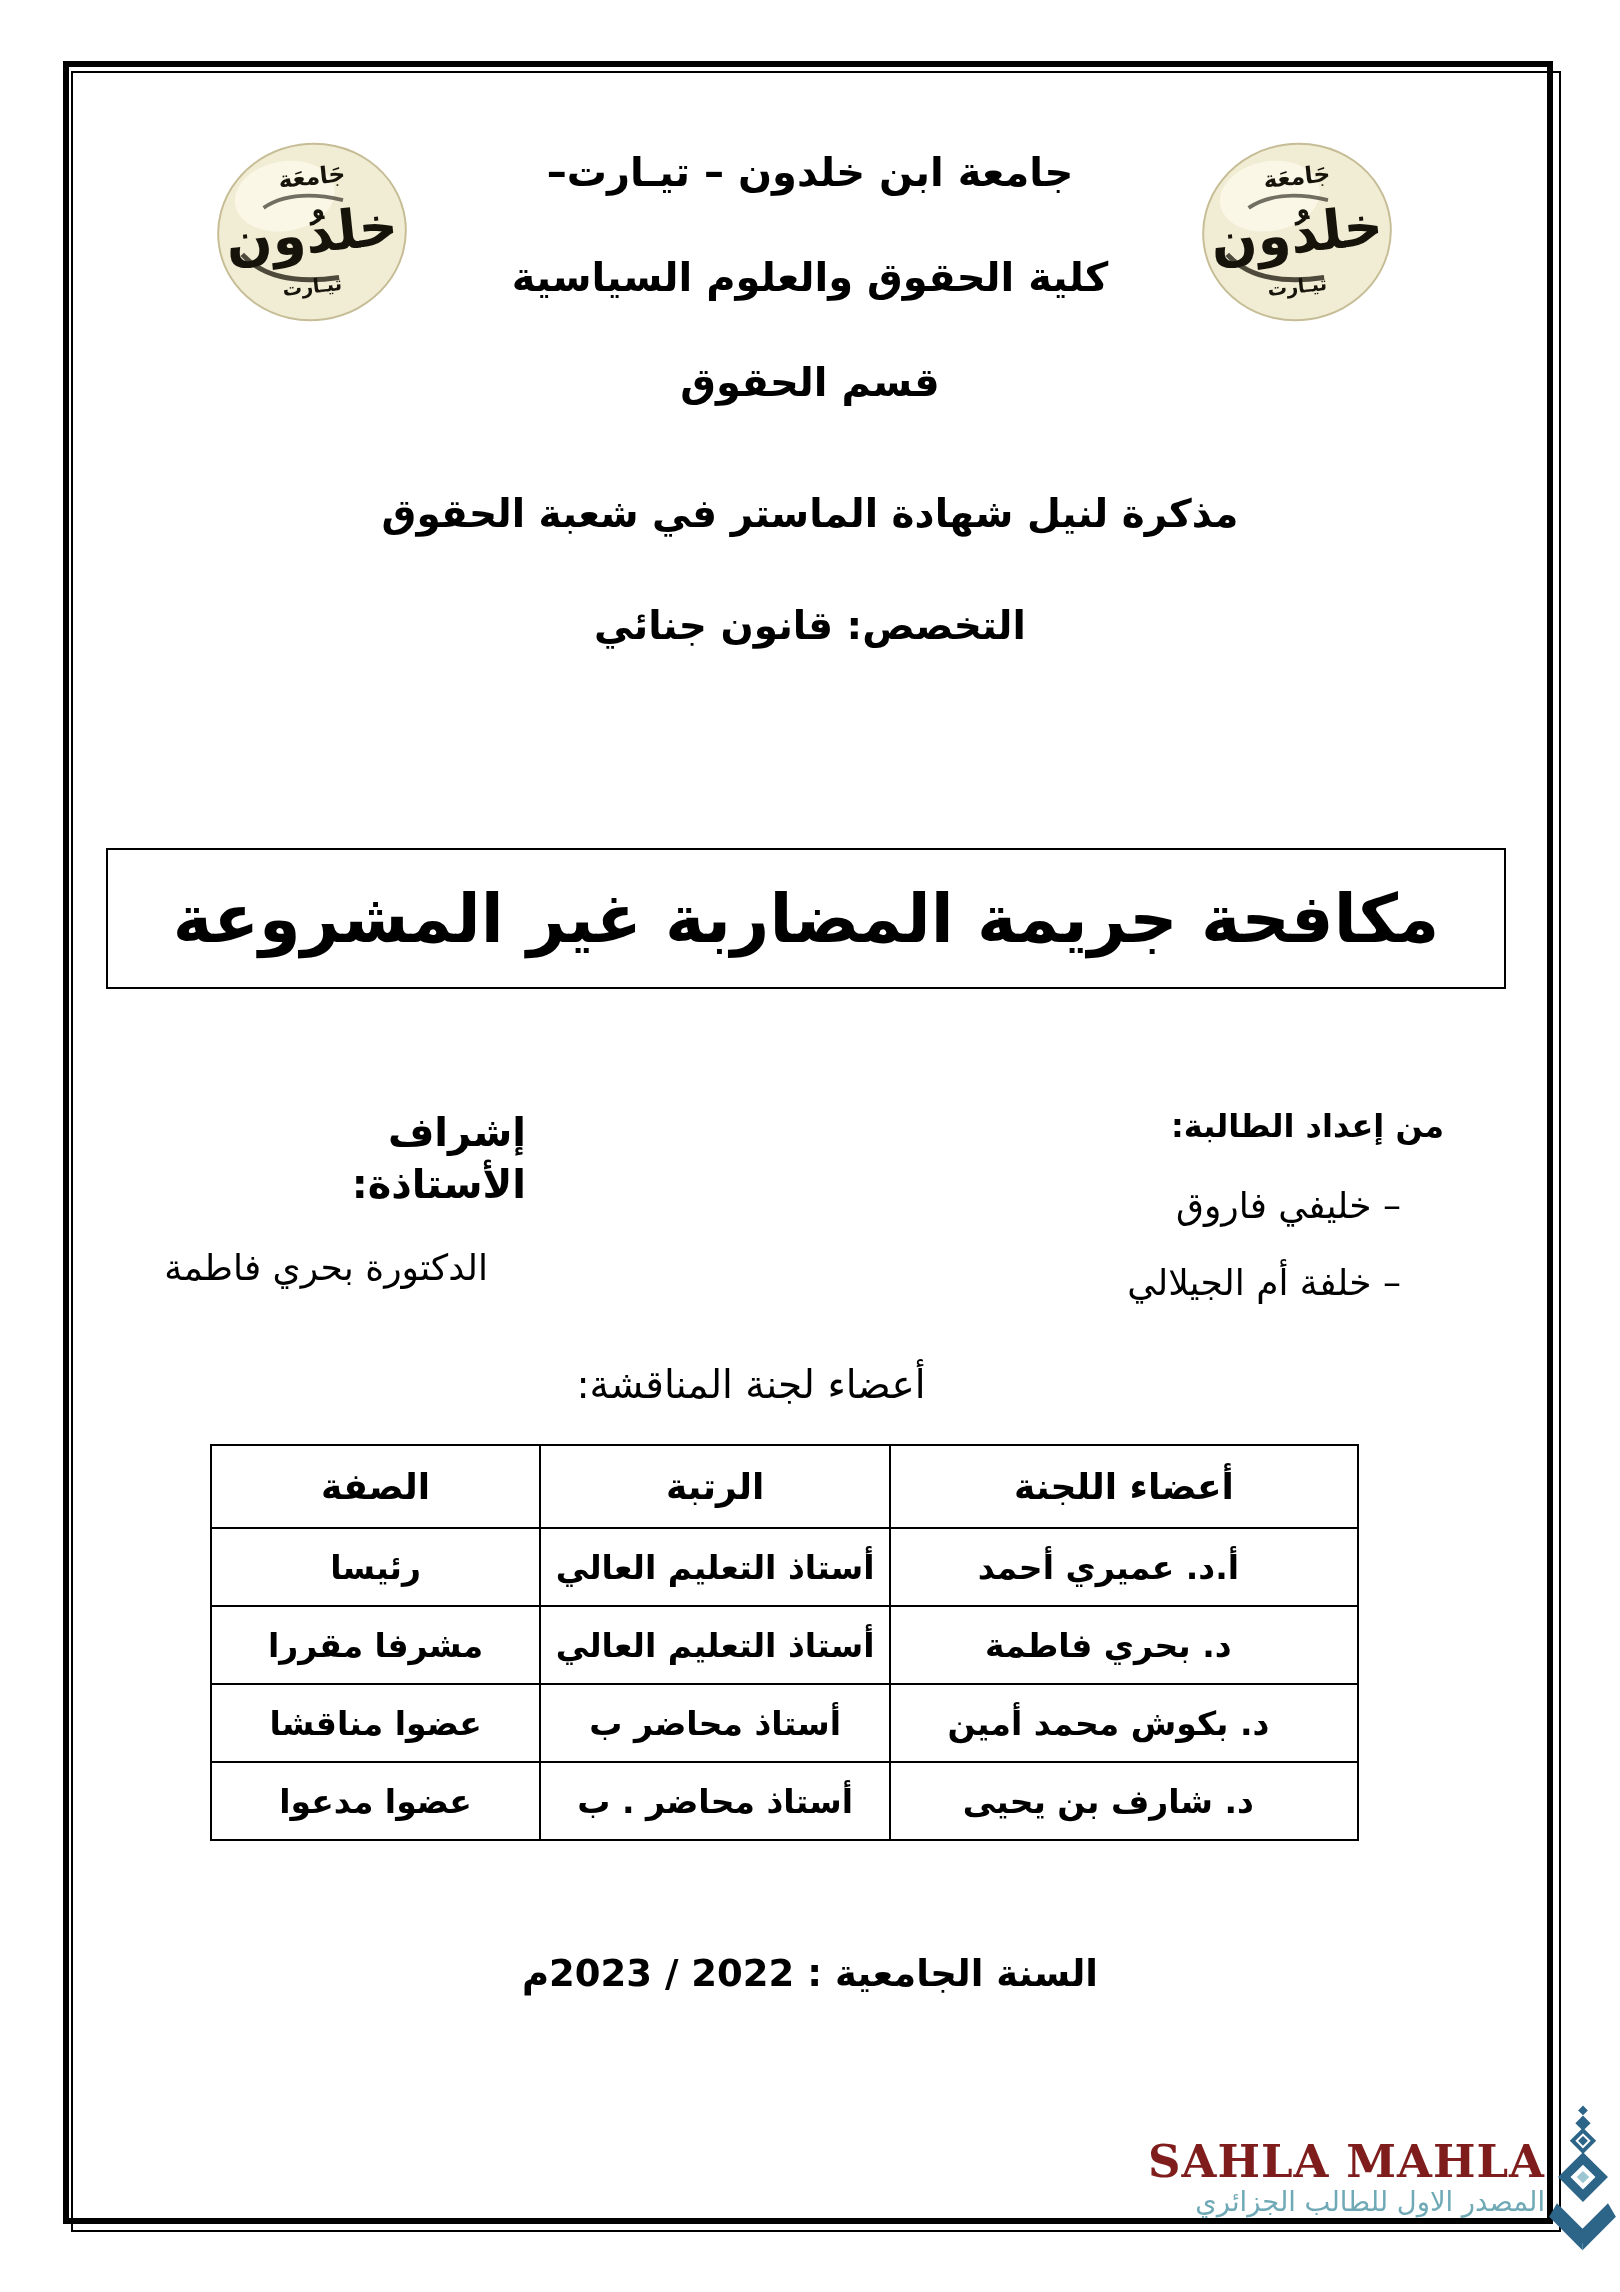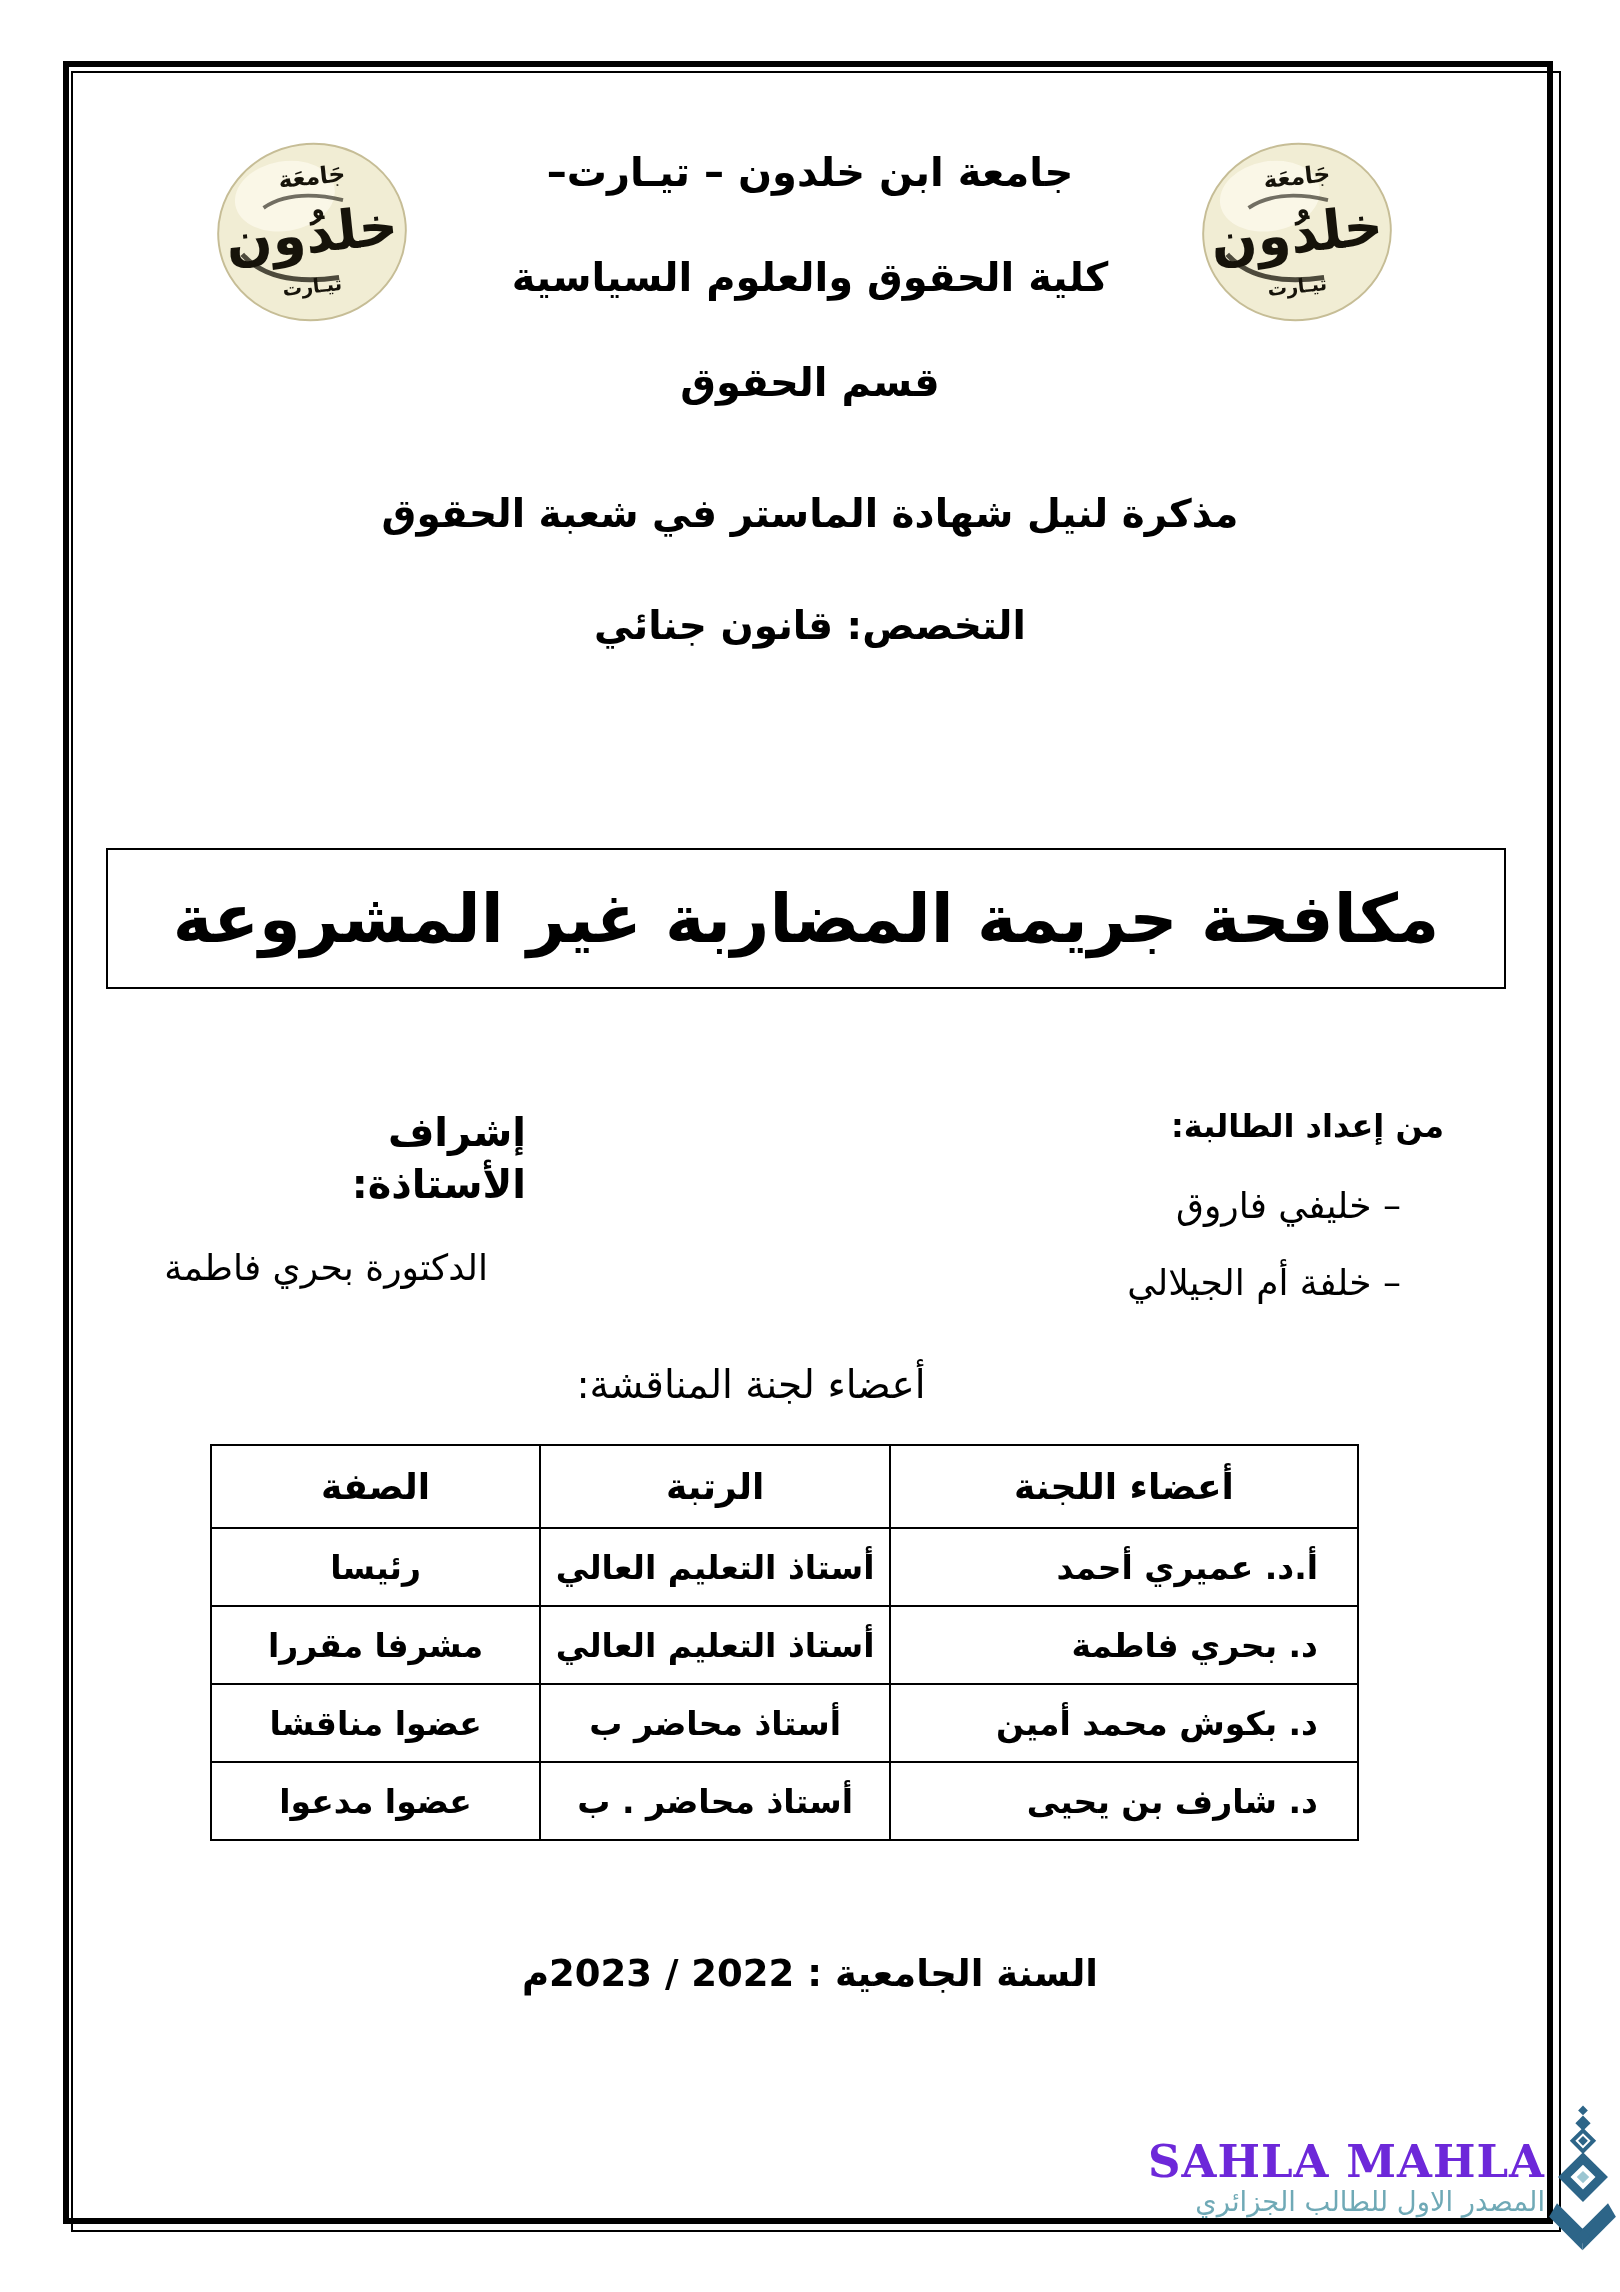--- a/index.html
+++ b/index.html
@@ -63,28 +63,28 @@
     position: absolute; top: 1444px; left: 210px; width: 1149px;
     border-collapse: collapse; table-layout: fixed;
     border: 2.9px solid #000;
   }
   .committee-table th, .committee-table td {
     border: 2px solid #000; text-align: center; vertical-align: middle;
     font-weight: bold; overflow: hidden;
   }
   .committee-table th { height: 79px; font-size: 36px; border-bottom-width: 2.9px; }
   .committee-table td { height: 74px; font-size: 33px; }
-  .committee-table td.member { text-align: right; padding-left: 7.8px; padding-right: 39px; border-radius: 24px; }
+  .committee-table td.member { padding-left: 7.8px; padding-right: 39px; border-radius: 24px; }
 
   .year-line { top: 1949px; font-size: 37px; font-weight: bold; }
 
   .watermark { position: absolute; top: 2139px; right: 75px; text-align: left; direction: ltr; }
   .wm-brand {
     font-family: "DejaVu Serif", serif; font-weight: bold;
-    font-size: 45px; line-height: 1; color: #6d28d9; letter-spacing: 1px; white-space: nowrap;
+    font-size: 45px; line-height: 1; color: #7f1d1d; letter-spacing: 1px; white-space: nowrap;
   }
   .wm-tagline {
     font-family: "DejaVu Sans", sans-serif; direction: rtl; text-align: right;
     font-size: 27.4px; line-height: 1.2; color: #6fa9b6; margin-top: 2px; white-space: nowrap;
   }
   .brand-icon { position: absolute; top: 2105px; right: 2px; width: 71px; height: 157px; }
 </style>
 </head>
 <body>
 

